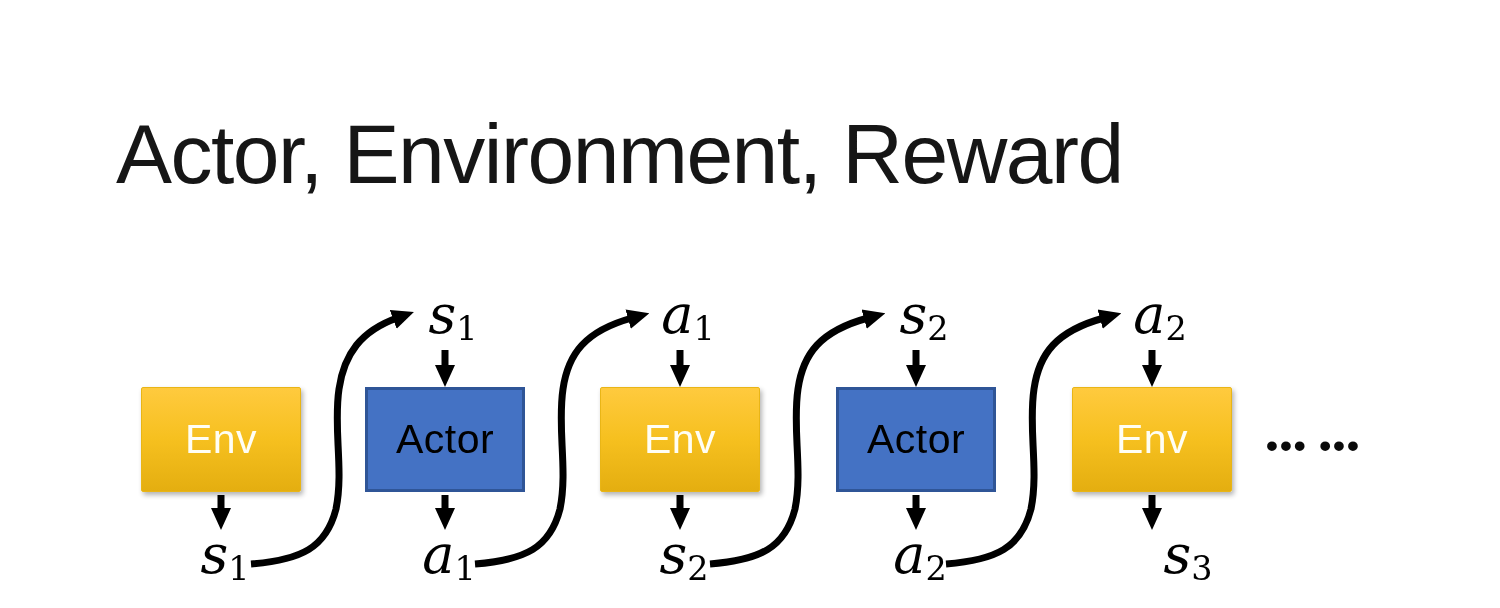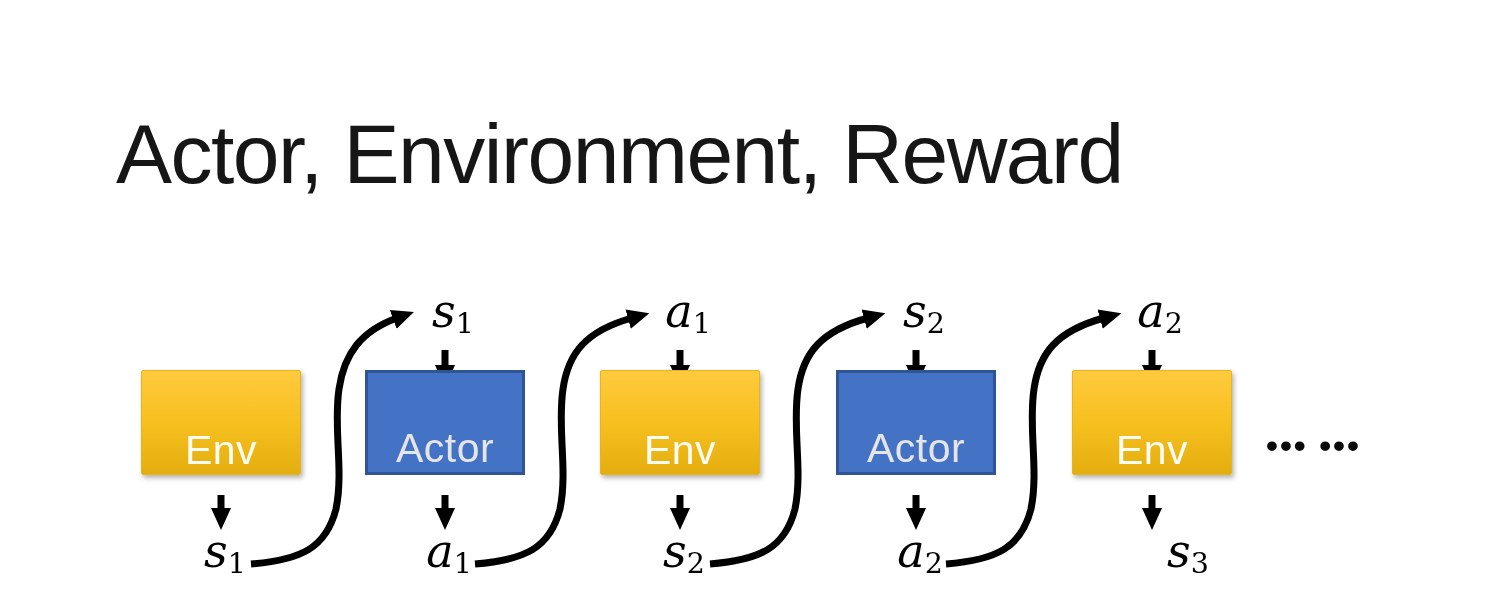--- a/index.html
+++ b/index.html
@@ -9,39 +9,39 @@
   }
   .title {
     position:absolute; left:116px; top:110px;
     font-size:84px; font-weight:300; letter-spacing:-1.5px; line-height:1.05;
     color:#161616; white-space:nowrap;
   }
   .diagram { position:absolute; inset:0; }
   .arrow-layer { position:absolute; left:0; top:0; pointer-events:none; }
   .arrow { stroke:var(--arrow-color,#000); stroke-width:7; fill:none; }
   .box {
-    position:absolute; top:370px; width:160px; height:105px; box-sizing:border-box;
-    display:flex; align-items:flex-end; justify-content:center;
+    position:absolute; top:387px; width:160px; height:105px; box-sizing:border-box;
+    display:flex; align-items:center; justify-content:center;
     font-size:41px; letter-spacing:0.5px;
   }
   .box.env {
     background:linear-gradient(180deg, var(--env-top,#FFCA3E) 0%, #F6C01F 50%, var(--env-bottom,#E4AE10) 100%);
     border:1px solid #E9B516; border-radius:2px;
     box-shadow:2px 3px 5px rgba(0,0,0,0.30);
     color:#FFFEF4;
   }
   .box.actor {
     background:var(--actor-fill,#4472C4);
     border:3px solid var(--actor-border,#2F5597);
-    color:#e5e5e5;
+    color:#000000;
   }
   .io-label {
     position:absolute; transform:translateX(-50%);
     font-family:"DejaVu Serif", serif; font-style:italic;
-    font-size:46px; line-height:1; color:#000; white-space:nowrap;
+    font-size:54px; line-height:1; color:#000; white-space:nowrap;
   }
   .io-label sub {
     font-size:0.62em; font-style:normal; line-height:0; vertical-align:-0.20em;
   }
   .ellipsis {
     position:absolute; left:1266px; top:426px;
     font-size:34px; font-weight:bold; letter-spacing:2px; color:#0a0a0a;
     white-space:nowrap;
   }
 </style>

